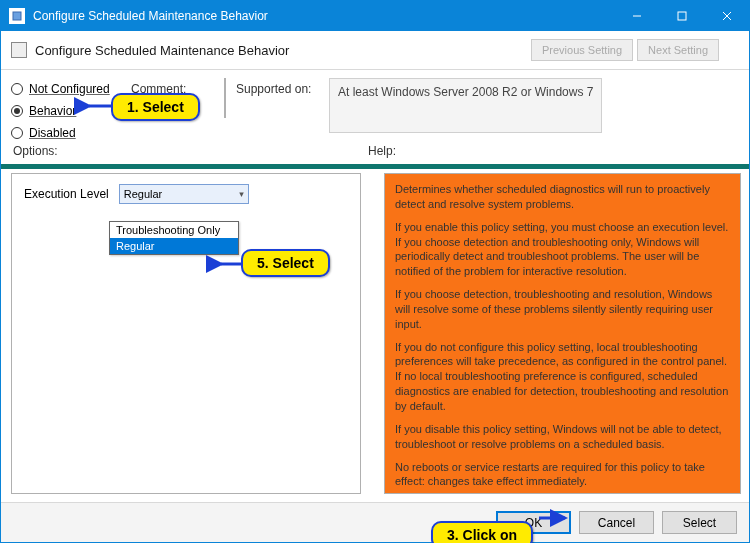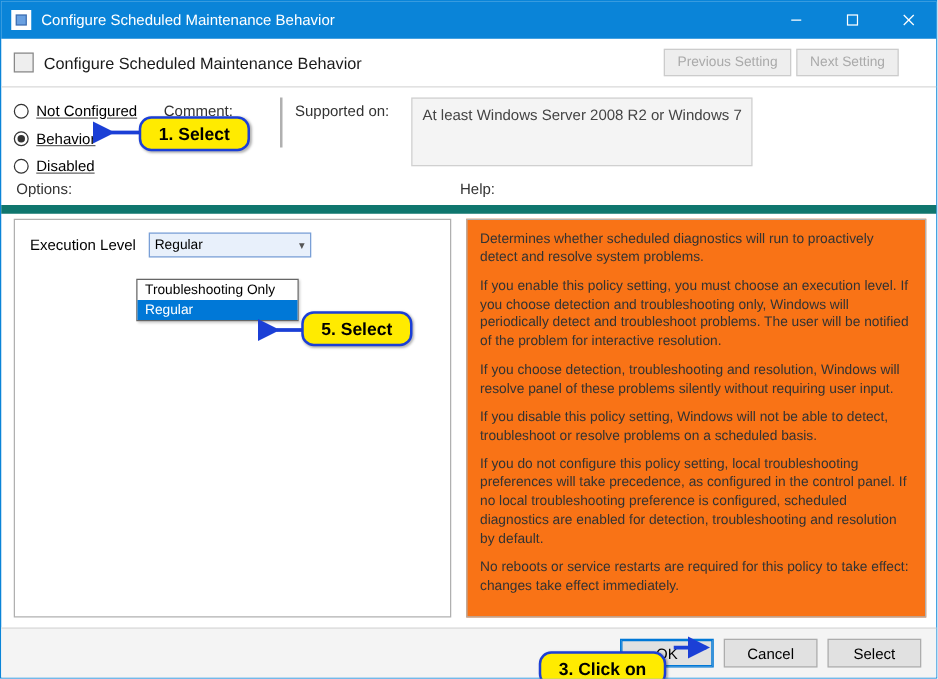--- a/index.html
+++ b/index.html
@@ -21,21 +21,21 @@
   .radio{width:12px;height:12px;border:1px solid #333;border-radius:50%;display:inline-flex;align-items:center;justify-content:center;}
   .radio.sel::after{content:"";width:6px;height:6px;background:#333;border-radius:50%;}
   .radio-label{text-decoration:underline; text-decoration-color:#666;}
   .fields{flex:1;display:flex;flex-direction:row;gap:10px;}
   .field-row{display:flex;align-items:flex-start;gap:8px;font-size:12px;}
   .field-label{width:85px;color:#333;padding-top:4px;}
   .commentbox{flex:1;border:1px solid #b0b0b0;background:#fff;height:40px;}
   .supportbox{flex:1;border:1px solid #d0d0d0;background:#f4f4f4;padding:6px 8px;font-size:12px;color:#444;height:55px;}
   .midlabels{display:flex;padding:4px 12px 6px 12px;font-size:12px;color:#333;}
   .midlabels .left{width:355px;}
-  .main{flex:1;display:flex;padding:0 8px 8px 10px;gap:12px;overflow:hidden;border-top:7px solid #0f766e;padding-top:4px;}
+  .main{flex:1;display:flex;padding:0 8px 8px 10px;gap:23px;overflow:hidden;border-top:5px solid #0f766e;padding-top:4px;}
   .options-pane{width:350px;border:1px solid #b0b0b0;background:#fff;padding:10px 12px;font-size:12px;position:relative;}
   .help-pane{flex:1;border:1px solid #b0b0b0;background:#f97316;padding:8px 10px;font-size:11px;line-height:1.35;color:#333;overflow:hidden;}
   .help-pane p{margin-bottom:8px;}
   .combo-row{display:flex;align-items:center;gap:10px;}
   .combo-label{}
   .combo{border:1px solid #7a9fd6;background:#e8f0fb;width:130px;height:20px;font-size:11px;padding:2px 4px;display:flex;align-items:center;justify-content:space-between;}
   .combo-chev{font-size:9px;color:#555;}
   .dropdown{position:absolute;top:47px;left:97px;width:130px;border:1px solid #666;background:#fff;font-size:11px;box-shadow:1px 1px 2px rgba(0,0,0,.2);}
   .dropdown .opt{padding:2px 6px;}
   .dropdown .opt.sel{background:#0078d7;color:#fff;}
@@ -131,23 +131,23 @@
         </div>
       </div>
       <div class="dropdown">
         <div class="opt">Troubleshooting Only</div>
         <div class="opt sel">Regular</div>
       </div>
     </div>
     <div class="help-pane">
       <p>Determines whether scheduled diagnostics will run to proactively detect and resolve system problems.</p>
       <p>If you enable this policy setting, you must choose an execution level. If you choose detection and troubleshooting only, Windows will periodically detect and troubleshoot problems. The user will be notified of the problem for interactive resolution.</p>
-      <p>If you choose detection, troubleshooting and resolution, Windows will resolve panel of these problems silently without requiring user input.</p>
+      <p>If you choose detection, troubleshooting and resolution, Windows will resolve some of these problems silently silently requiring user input.</p>
+      <p>If you do not configure this policy setting, local troubleshooting preferences will take precedence, as configured in the control panel. If no local troubleshooting preference is configured, scheduled diagnostics are enabled for detection, troubleshooting and resolution by default.</p>
       <p>If you disable this policy setting, Windows will not be able to detect, troubleshoot or resolve problems on a scheduled basis.</p>
-      <p>If you do not configure this policy setting, local troubleshooting preferences will take precedence, as configured in the control panel. If no local troubleshooting preference is configured, scheduled diagnostics are enabled for detection, troubleshooting and resolution by default.</p>
       <p>No reboots or service restarts are required for this policy to take effect: changes take effect immediately.</p>
 
     </div>
   </div>
 
   <div class="footer">
     <div class="btn def">OK</div>
     <div class="btn">Cancel</div>
     <div class="btn">Select</div>
   </div>

